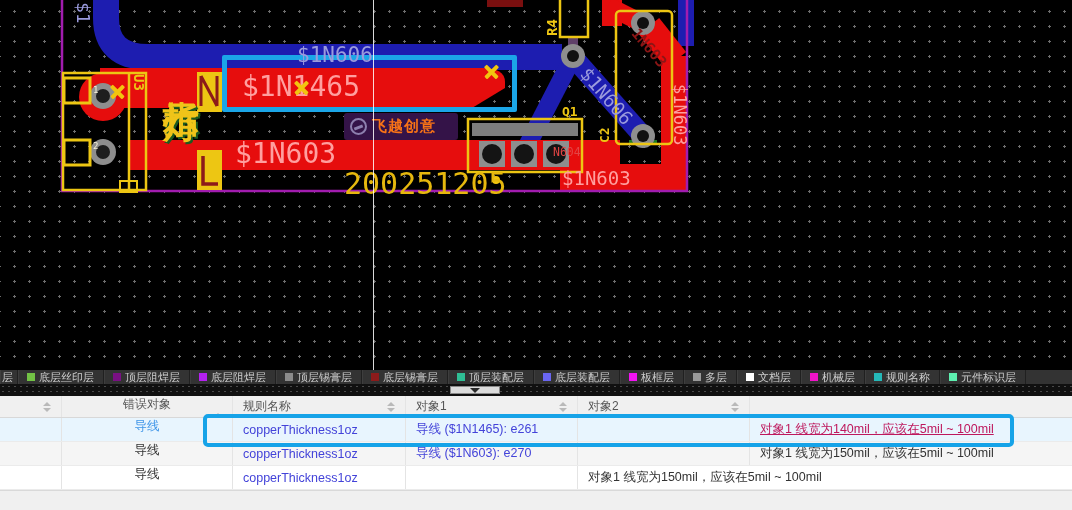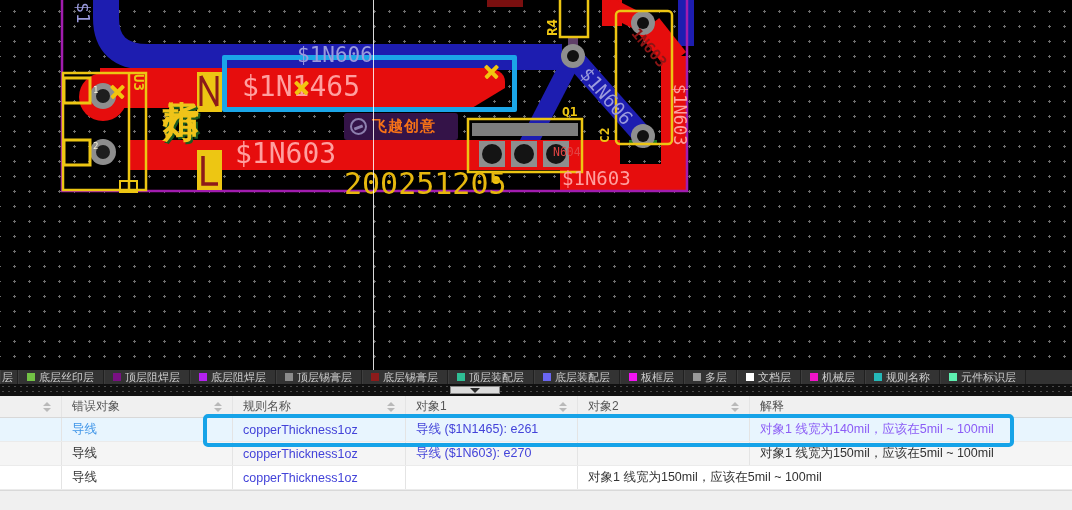--- a/index.html
+++ b/index.html
@@ -83,35 +83,35 @@
     align-items:center; justify-content:center; }
   .strip-thumb-arrow { width:0; height:0; border-left:5px solid transparent;
     border-right:5px solid transparent; border-top:5px solid #2a2a2a; }
 
   
   #drc-panel { position:absolute; left:0; top:396px; width:1072px; height:114px;
     background:#fff; font-size:12.5px; color:#333; }
   .t-row { display:flex; width:1072px; }
   .t-cell { display:flex; align-items:center; padding:0 10px;
     border-right:1px solid #e4e4e4; overflow:hidden; white-space:nowrap; }
-  .c0 { width:62px; }  .c1 { width:171px; } .c2 { width:173px;gap:11px; }
+  .c0 { width:62px; }  .c1 { width:171px;flex-direction:column; } .c2 { width:173px;gap:11px; }
   .c3 { width:172px; } .c4 { width:172px; } .c5 { width:322px; border-right:none; }
   .t-head { height:22px; background:#f0f0f0; border-bottom:1px solid #d8d8d8;
     color:#555; font-size:12px; }
   .sort-icon { margin-left:auto; display:flex; flex-direction:column; gap:2px; }
   .sort-icon i { width:0; height:0; border-left:4px solid transparent;
     border-right:4px solid transparent; display:block; }
   .sort-up { border-bottom:4px solid #b9b9b9; }
   .sort-dn { border-top:4px solid #b9b9b9; }
   .t-body-row { height:24px; border-bottom:1px solid #ebebeb; }
   .row-even { background:#f5f5f5; }
   .row-selected { background:#e8f5fe; }
   .link { color:#4343d9; }
   .row-selected .plain { color:#3f95e8; }
-  .row-selected .expl  { color:#8b5cf6; }
+  .row-selected .expl  { color:#be185d;text-decoration:underline; }
   #table-footer { position:absolute; left:0; top:94px; width:1072px; height:20px;
     background:#f0f0f0; border-top:1px solid #d9d9d9; }
   .row-highlight-box { position:absolute; left:203px; top:18px; width:811px; height:33px;
     border:4px solid #16a3e8; border-radius:5px; pointer-events:none; z-index:3; }
 </style>
 </head>
 <body>
 
 <div id="stage">
 
@@ -316,23 +316,20 @@
             <i class="sort-dn"></i>
           </span>
         </div>
       <div class="t-cell c4">
           <span>对象2</span>
           <span class="sort-icon">
             <i class="sort-up"></i>
             <i class="sort-dn"></i>
           </span>
         </div>
-      <div class="t-cell c5">
-          <span>解释</span>
-        </div>
     </div>
 
     <div class="t-row t-body-row row-selected">
       <div class="t-cell c0"></div>
       <div class="t-cell c1 plain">导线</div>
       <div class="t-cell c2 link">copperThickness1oz</div>
       <div class="t-cell c3 link">导线 ($1N1465): e261</div>
       <div class="t-cell c4"></div>
       <div class="t-cell c5 expl">对象1 线宽为140mil，应该在5mil ~ 100mil</div>
     </div>

